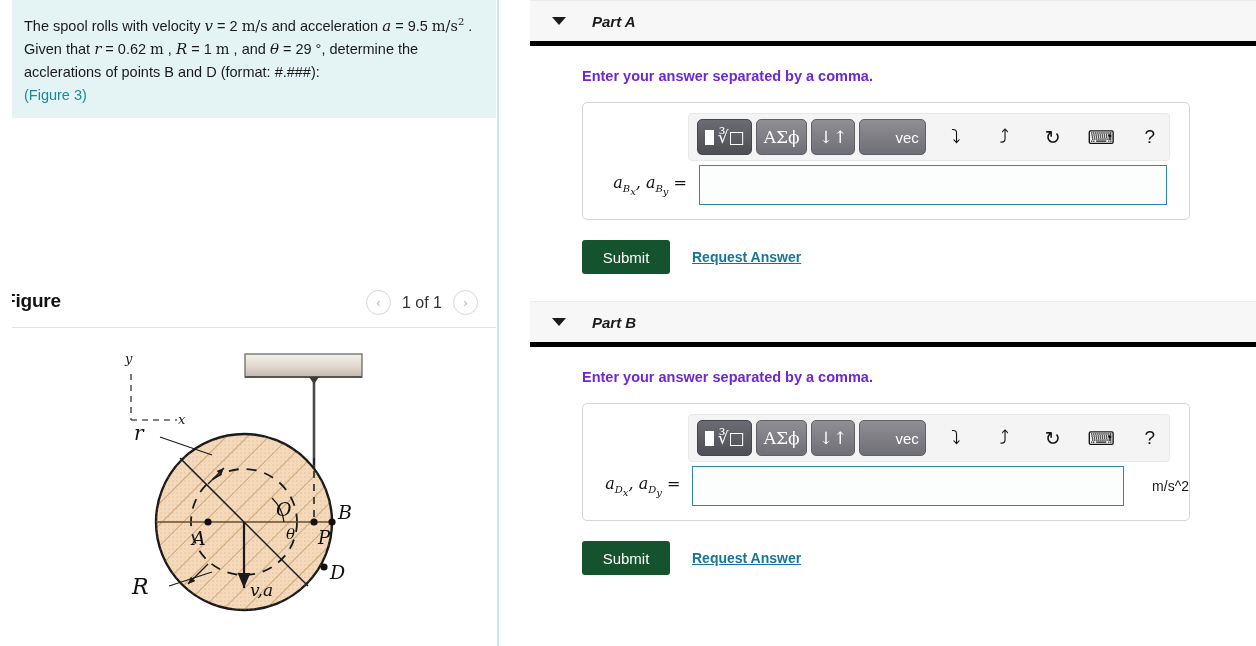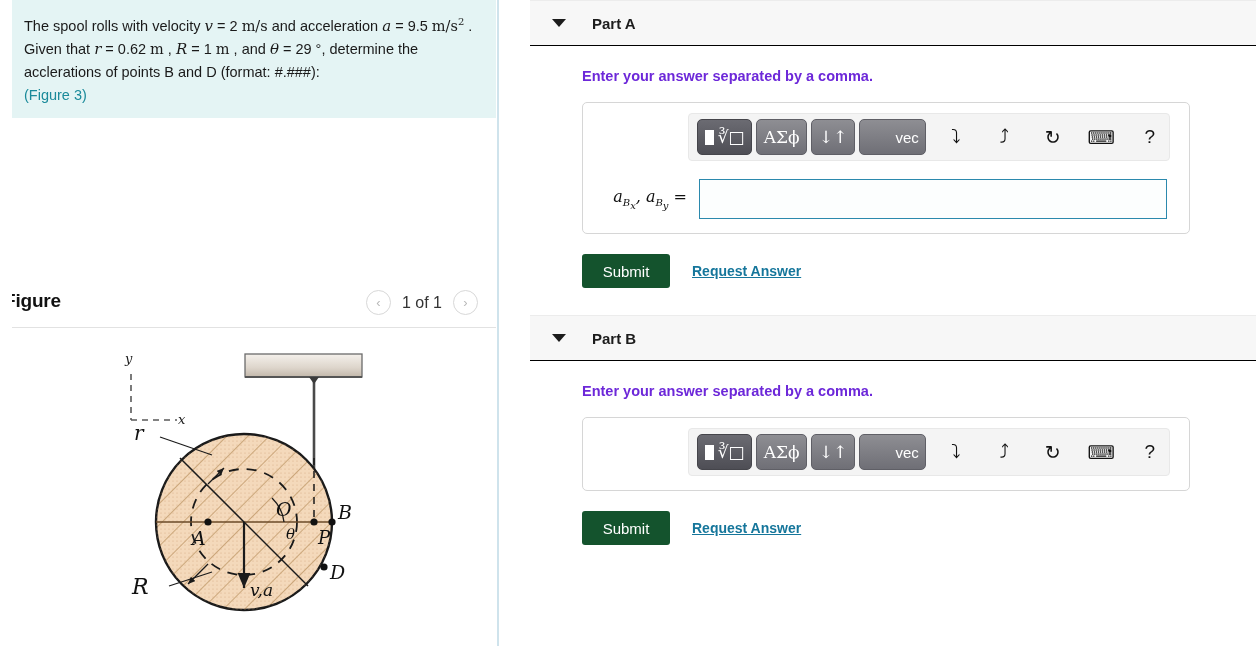--- a/index.html
+++ b/index.html
@@ -99,25 +99,26 @@
     position: absolute;
     left: 530px; top: 0;
     width: 726px; height: 646px;
     overflow: hidden;
   }
 
   .part-header {
     height: 46px;
     background: #f7f7f7;
     border-top: 1px solid #ececec;
-    border-bottom: 1px solid #000000;
+    border-bottom: 5px solid #000000;
     display: flex;
     align-items: center;
     padding-left: 22px;
     box-sizing: border-box;
+    font-style: italic;
   }
   .caret {
     width: 0; height: 0;
     border-left: 7px solid transparent;
     border-right: 7px solid transparent;
     border-top: 8px solid #1c1c1c;
     margin-right: 26px;
   }
   .part-label {
     font-size: 15px;
@@ -184,21 +185,21 @@
     margin-left: 6px;
   }
   .sq-white {
     display:inline-block; width:11px; height:15px;
     background:#fff; margin-right:3px; vertical-align:middle;
   }
 
   .answer-row {
     display: flex;
     align-items: center;
-    margin-top: 18px;
+    margin-top: 4px;
     padding-left: 20px;
   }
   .answer-label {
     font-family: "DejaVu Serif", serif;
     font-style: italic;
     font-size: 16px;
     width: 84px;
     text-align: right;
     color: #111;
     white-space: nowrap;
@@ -409,20 +410,28 @@
         <div class="mq-btn">ΑΣϕ</div>
         <div class="mq-btn">↓↑</div>
         <div class="mq-btn vec">vec</div>
         <div class="mq-icon">⤵</div>
         <div class="mq-icon">⤴</div>
         <div class="mq-icon">↻</div>
         <div class="mq-icon">⌨</div>
         <div class="mq-icon">?</div>
       </div>
 
+      <div class="answer-row">
+        <div class="answer-label">
+          <span>a</span><sub><span>D</span><sub>x</sub></sub>,
+          <span>a</span><sub><span>D</span><sub>y</sub></sub> =
+        </div>
+        <input class="answer-input" type="text" value="" style="">
+        <span class="unit-label">m/s^2</span>
+      </div>
     </div>
 
     <div class="action-row">
       <button class="submit-btn">Submit</button>
       <a class="request-link" href="#">Request Answer</a>
     </div>
   </div>
 </div>
 
 </body></html>

